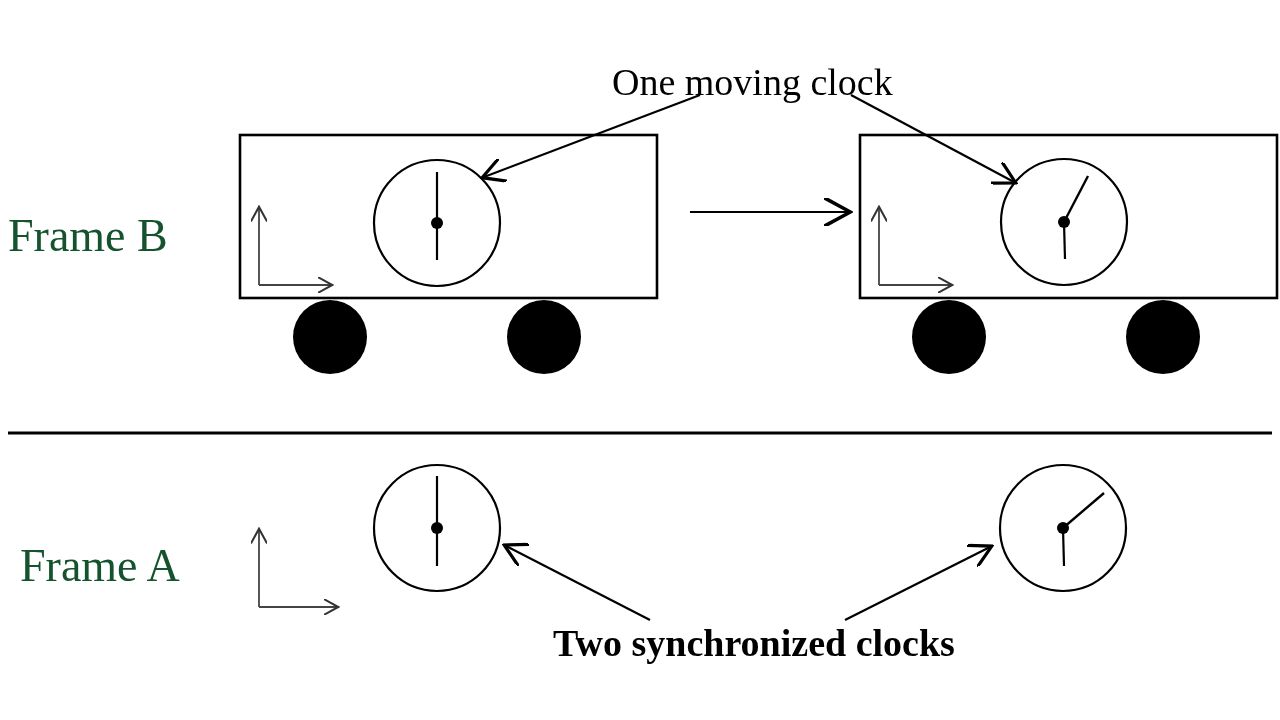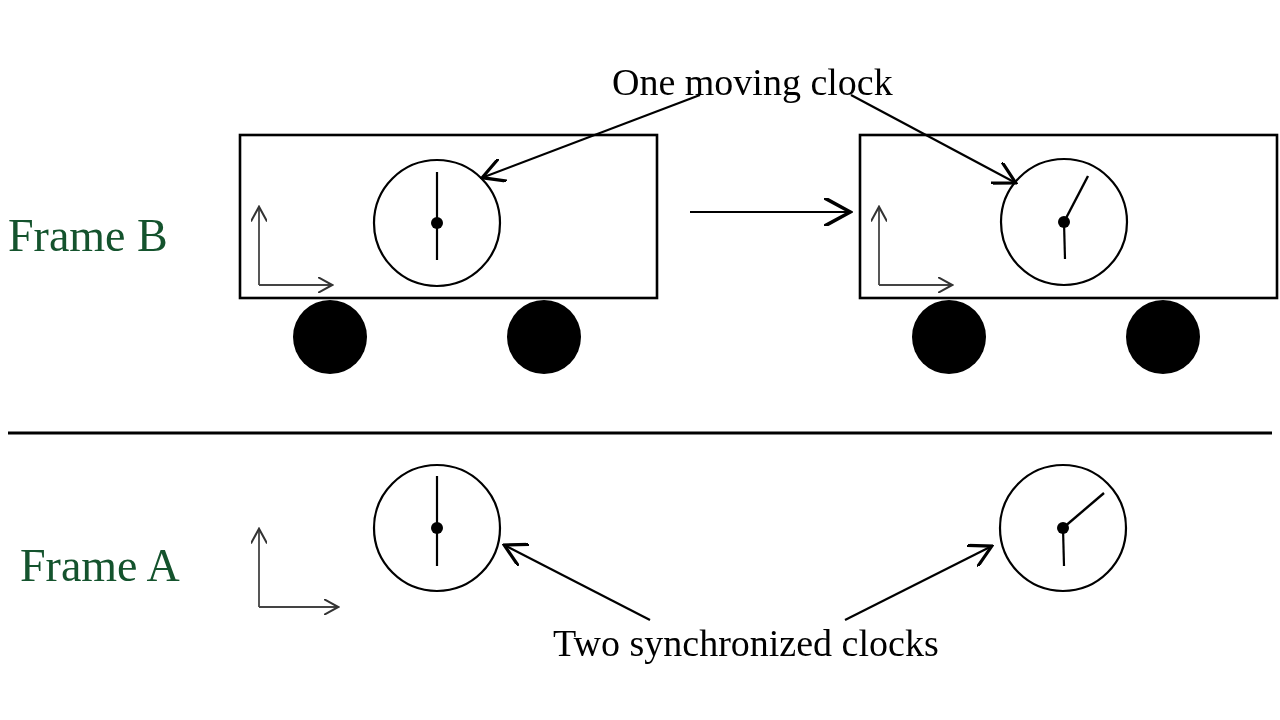--- a/index.html
+++ b/index.html
@@ -38,21 +38,21 @@
   #frame-a-label { left: 8px; top: 543px; margin-left: 12px; }
   .annotation-label {
     position: absolute;
     font-family: "Liberation Serif", "DejaVu Serif", serif;
     font-size: 38px;
     line-height: 1;
     color: #000000;
     white-space: nowrap;
   }
   #moving-clock-label { left: 612px; top: 63px; }
-  #sync-clocks-label { left: 553px; top: 624px; }
+  #sync-clocks-label { left: 553px; top: 624px; font-weight: bold; }
 </style>
 </head>
 <body>
 
 <div id="stage">
 
   <svg id="canvas" viewBox="0 0 1280 720" xmlns="http://www.w3.org/2000/svg">
 
     <defs>
       <marker id="arrow-open" viewBox="0 0 12 12" refX="10" refY="6" markerWidth="11" markerHeight="11" orient="auto-start-reverse">

